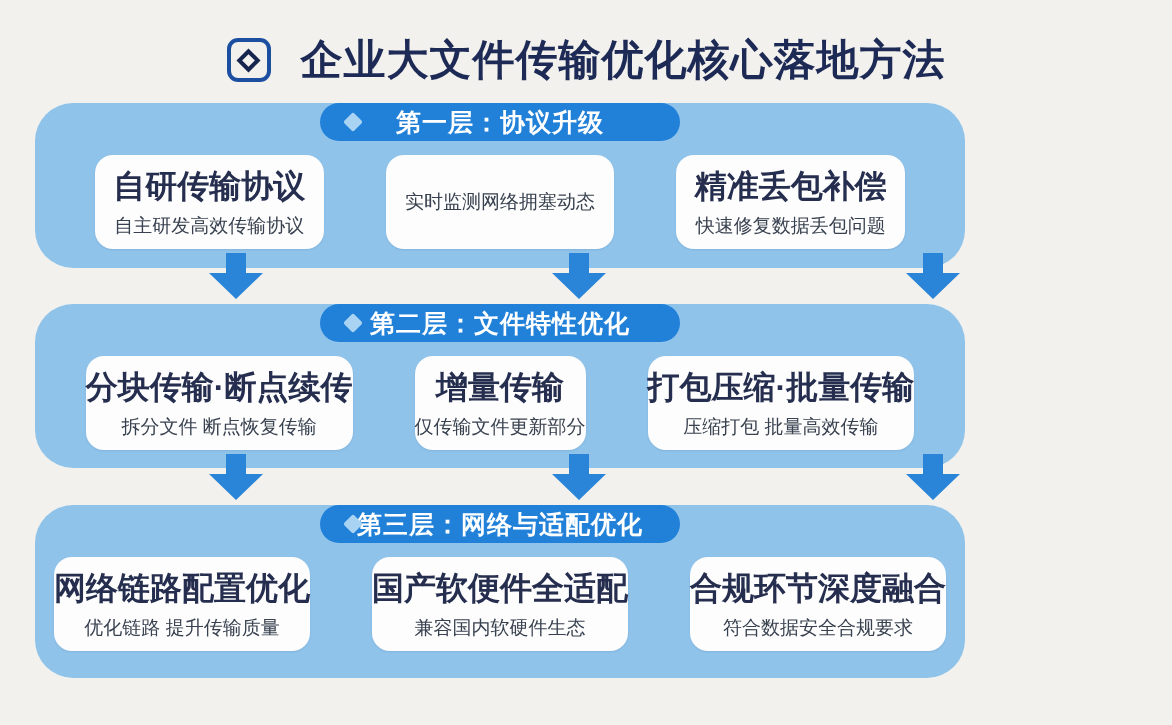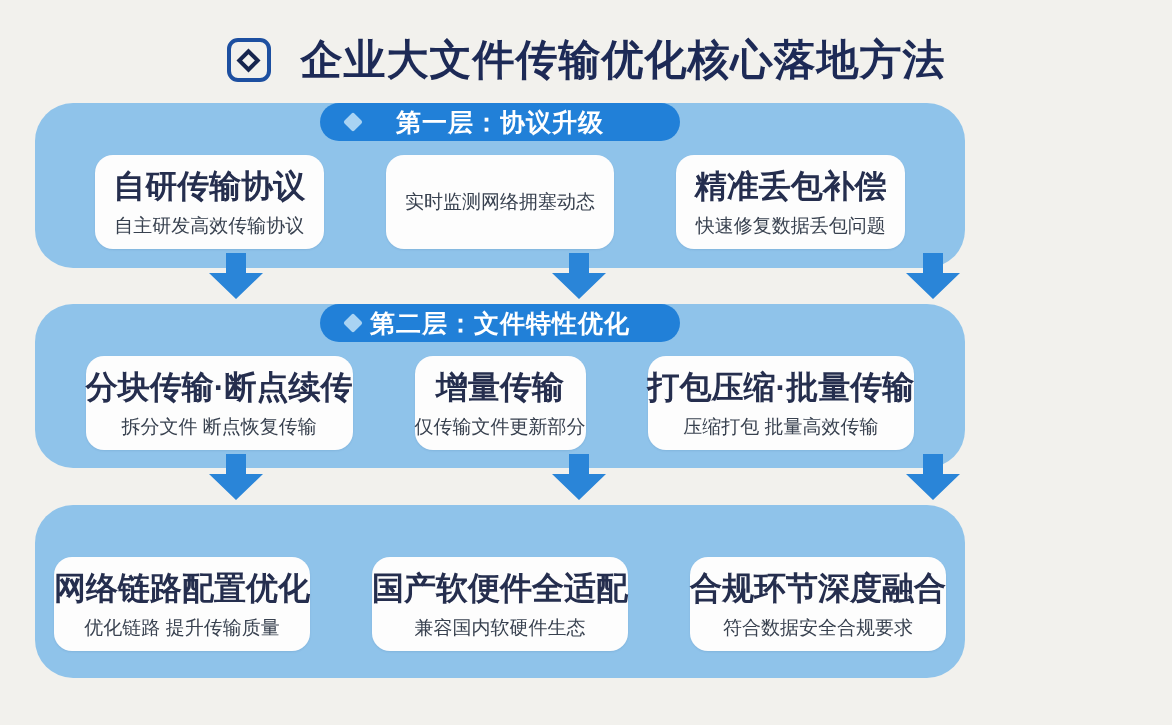--- a/index.html
+++ b/index.html
@@ -216,20 +216,24 @@
         </svg>
     </span>
     <span class="arrow a3">
       <svg viewBox="0 0 54 46" xmlns="http://www.w3.org/2000/svg">
           <path fill="currentColor" d="M17 0 H37 V20 H54 L27 46 L0 20 H17 Z"></path>
         </svg>
     </span>
   </div>
 
   <section class="panel panel-3">
+    <div class="pill">
+      <span class="pill-diamond"></span>
+      <span class="pill-label">第三层：网络与适配优化</span>
+    </div>
     <div class="cards">
       <div class="card">
         <div class="card-title">网络链路配置优化</div>
         <div class="card-sub">优化链路 提升传输质量</div>
       </div>
       <div class="card">
         <div class="card-title">国产软便件全适配</div>
         <div class="card-sub">兼容国内软硬件生态</div>
       </div>
       <div class="card">

